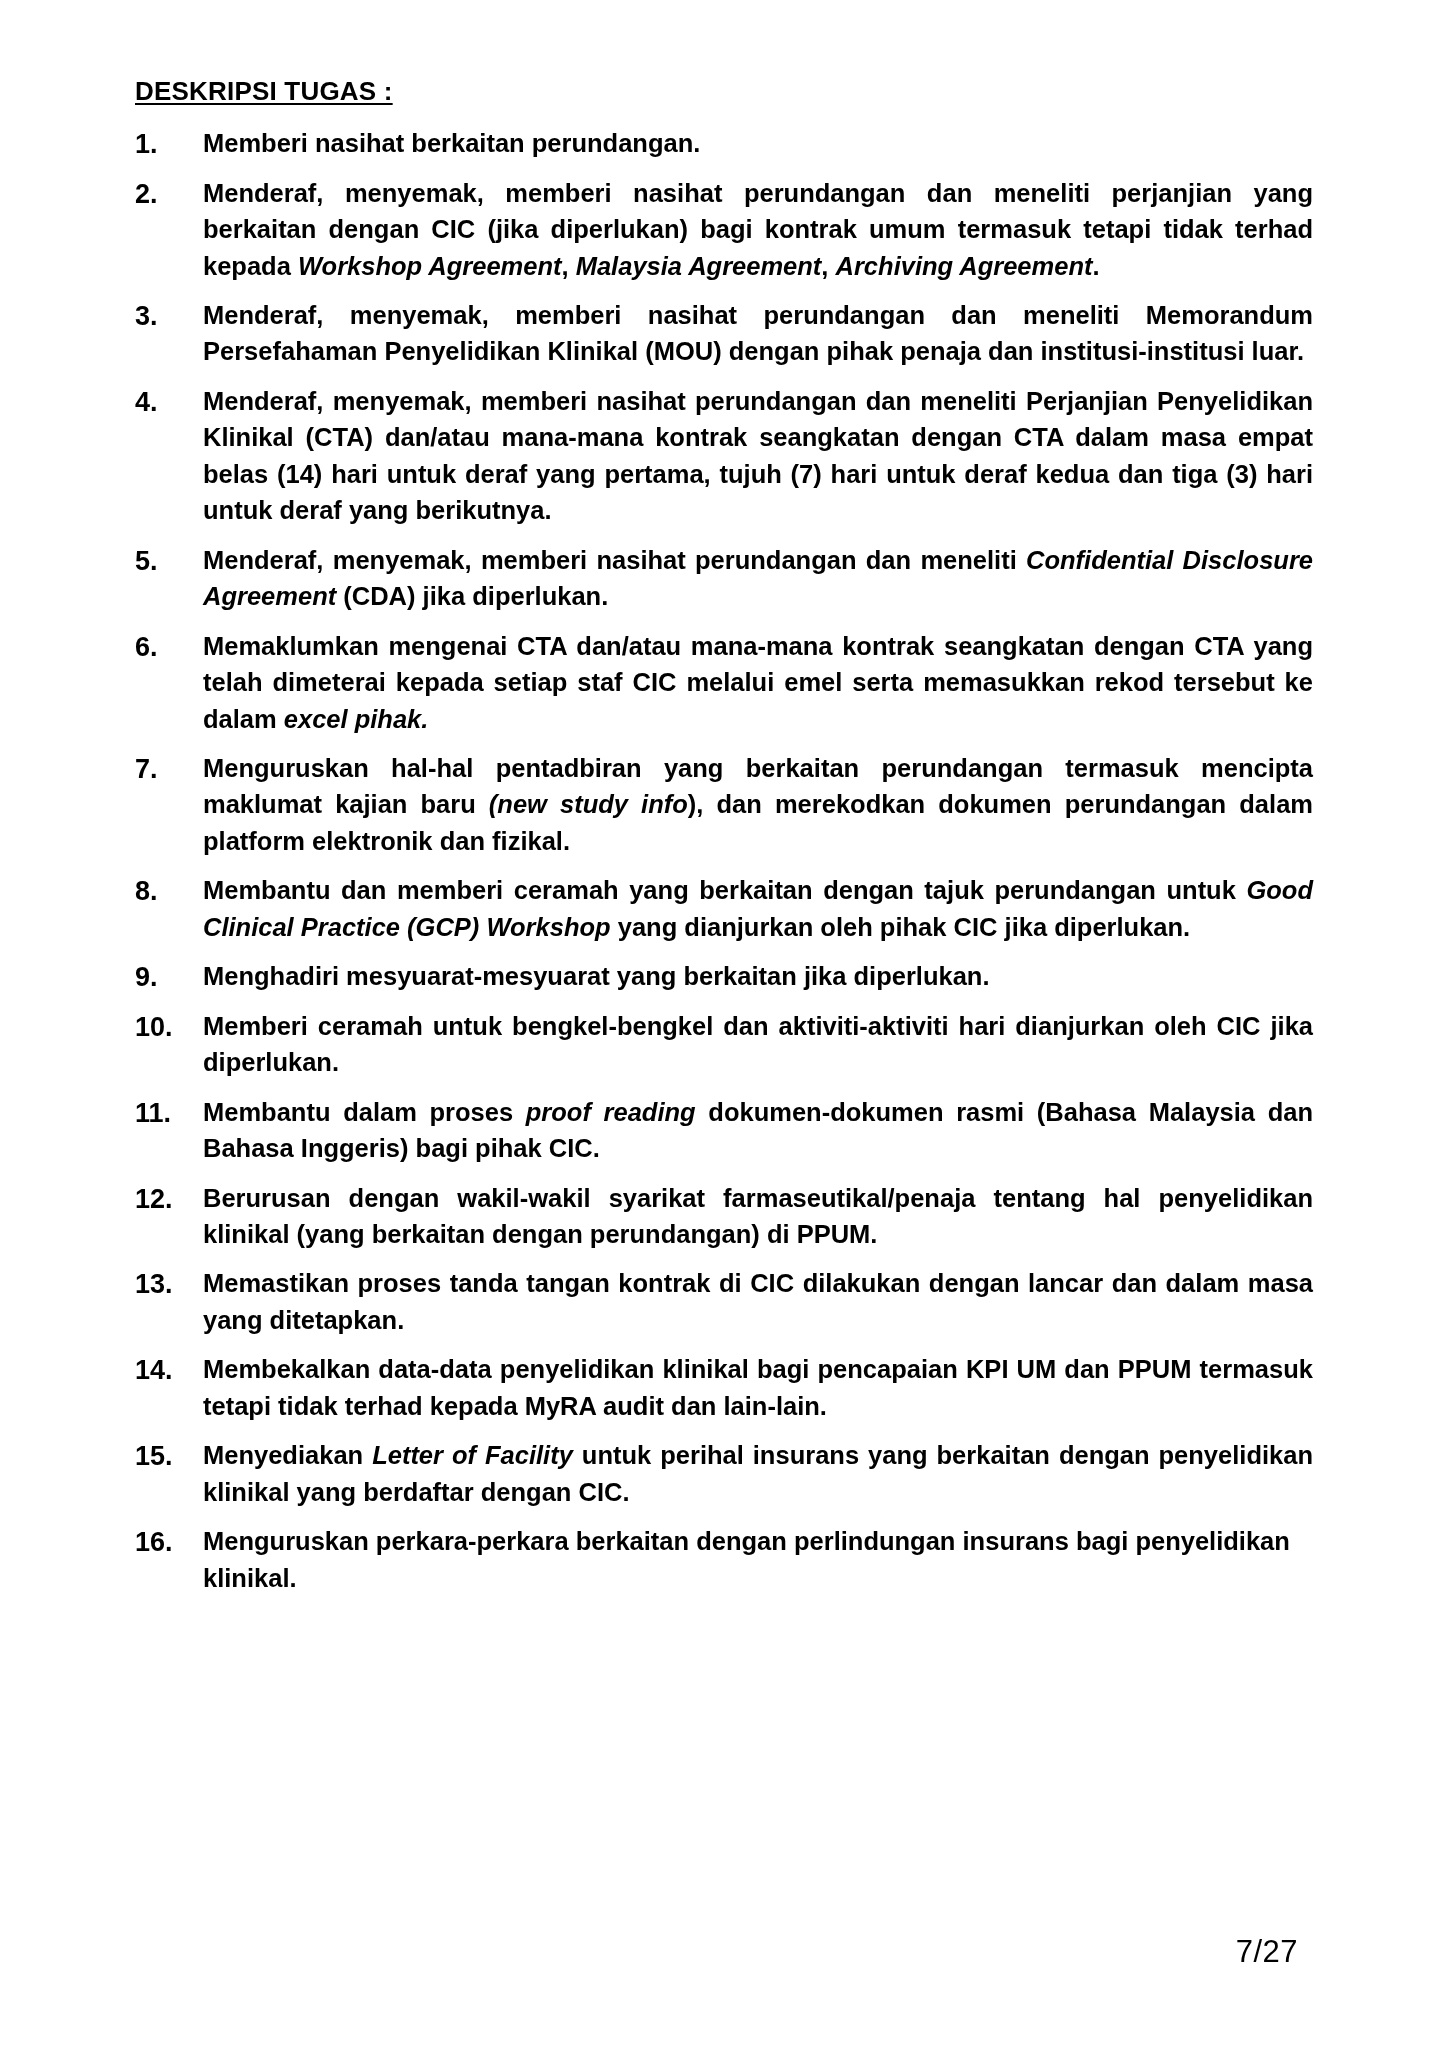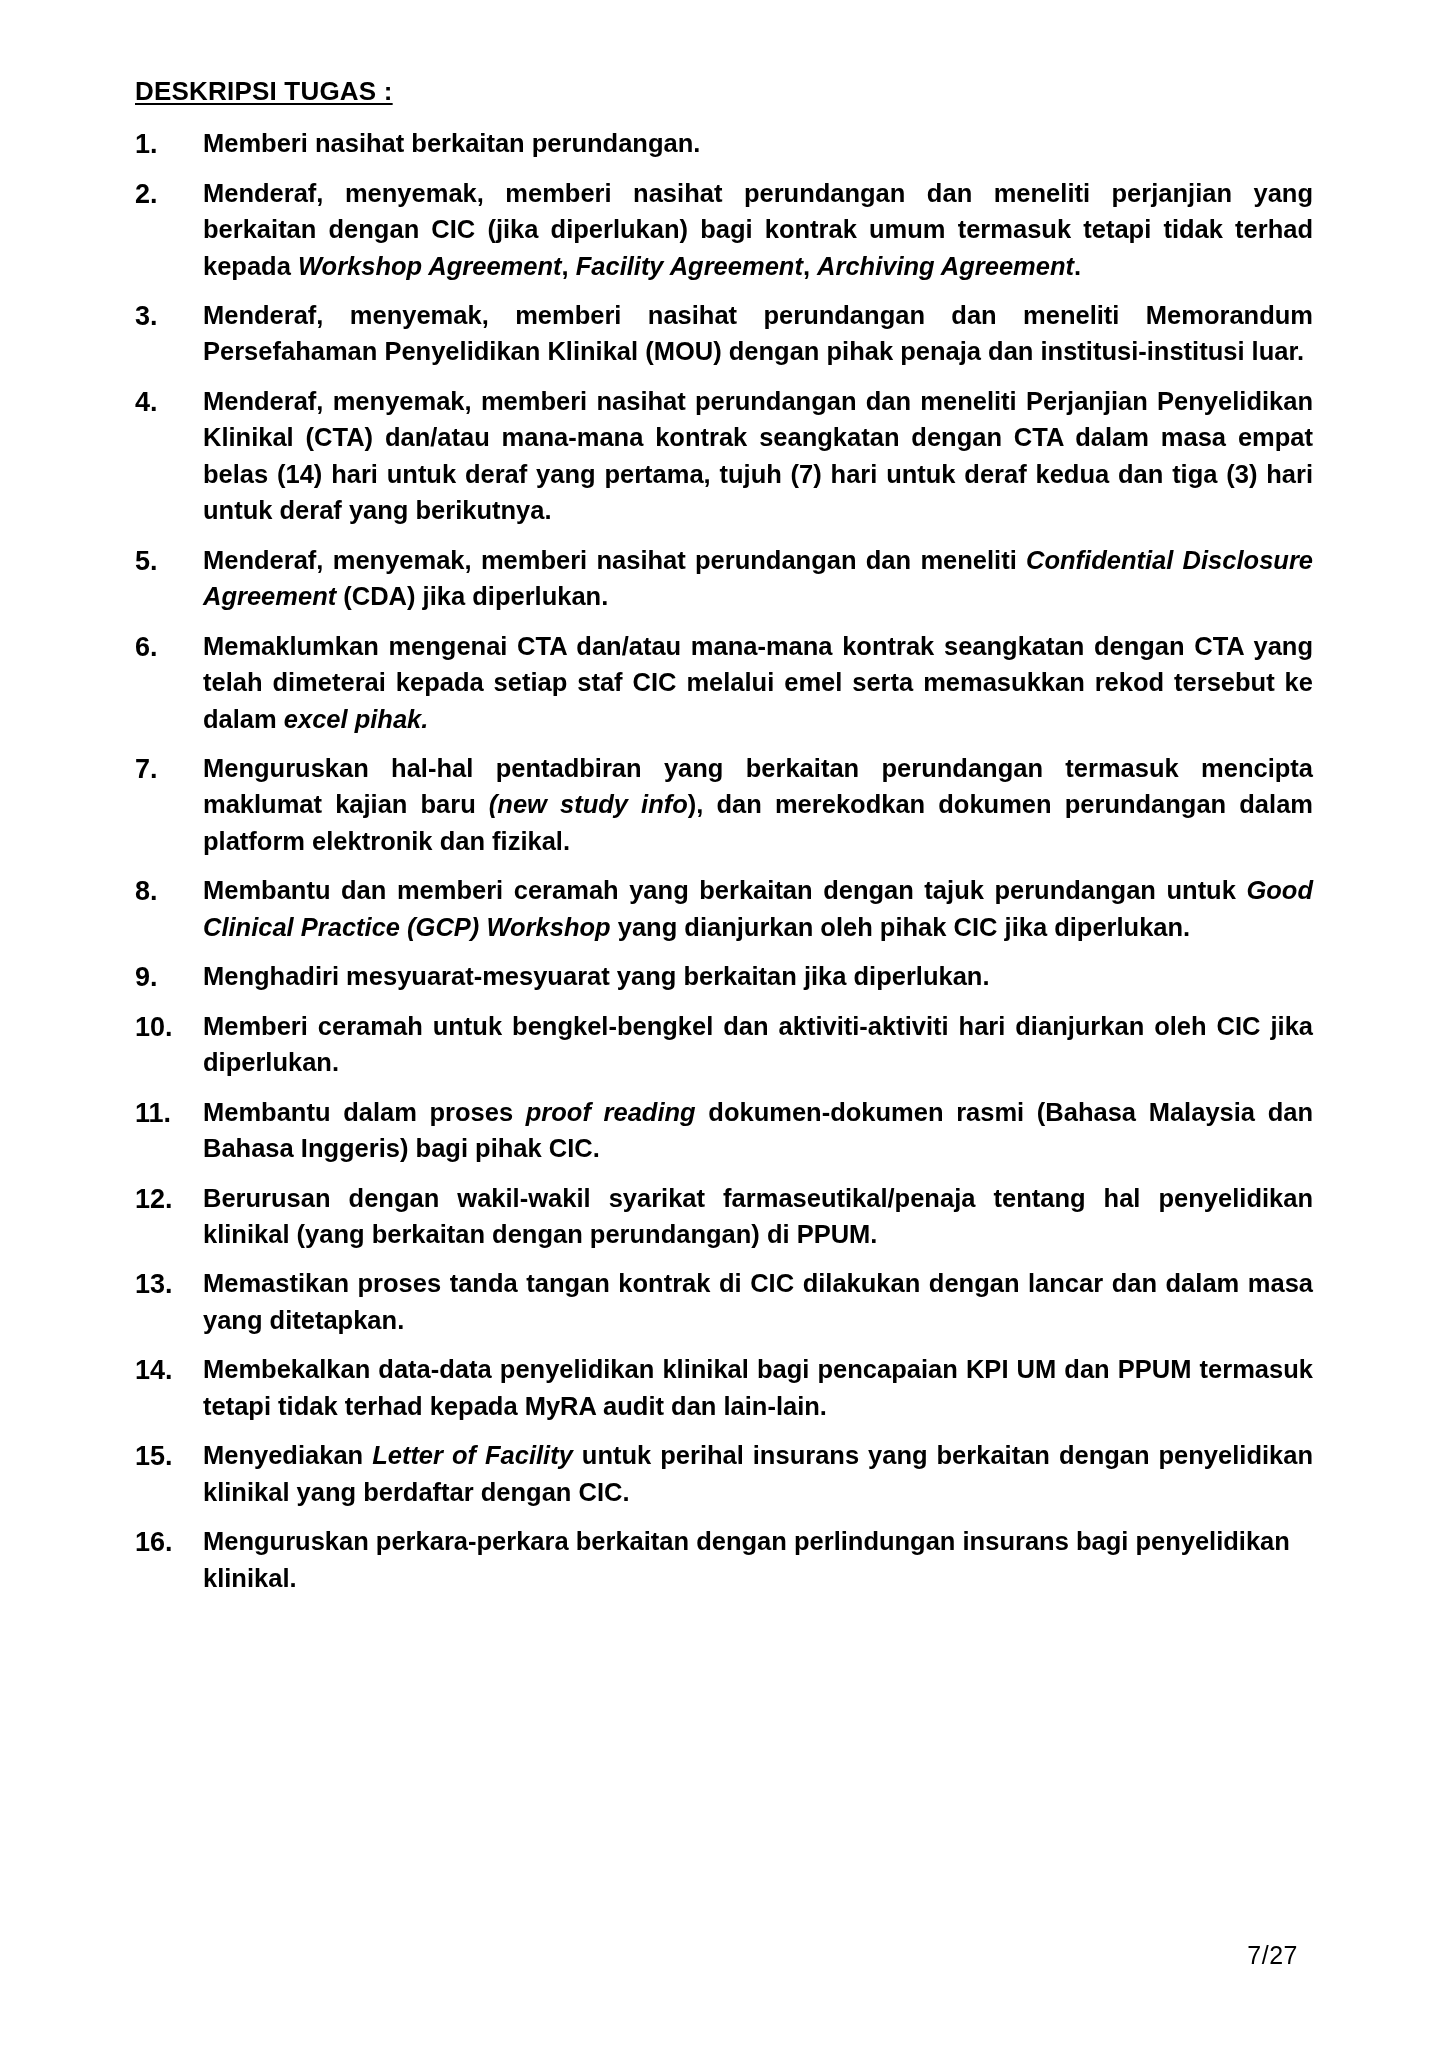--- a/index.html
+++ b/index.html
@@ -65,39 +65,39 @@
     display: block;
     margin-top: 13px;
   }
   ol.task-list > li:last-child .txt {
     text-align: left;
   }
   .page-number {
     position: absolute;
     right: 150px;
     bottom: 78px;
-    font-size: 25px;
+    font-size: 31px;
     font-weight: normal;
     letter-spacing: 0.5px;
   }
   i { font-style: italic; }
 </style>
 </head>
 <body>
 
 <div class="page">
 
   <div class="doc-heading">DESKRIPSI TUGAS :</div>
 
   <ol class="task-list">
     <li>
         <span class="txt">Memberi nasihat berkaitan perundangan.</span>
       </li>
     <li>
-        <span class="txt">Menderaf, menyemak, memberi nasihat perundangan dan meneliti perjanjian yang berkaitan dengan CIC (jika diperlukan) bagi kontrak umum termasuk tetapi tidak terhad kepada <i>Workshop Agreement</i>, <i>Facility Agreement</i>, <i>Archiving Agreement</i>.</span>
+        <span class="txt">Menderaf, menyemak, memberi nasihat perundangan dan meneliti perjanjian yang berkaitan dengan CIC (jika diperlukan) bagi kontrak umum termasuk tetapi tidak terhad kepada <i>Workshop Agreement</i>, <i>Malaysia Agreement</i>, <i>Archiving Agreement</i>.</span>
       </li>
     <li>
         <span class="txt">Menderaf, menyemak, memberi nasihat perundangan dan meneliti Memorandum Persefahaman Penyelidikan Klinikal (MOU) dengan pihak penaja dan institusi-institusi luar.</span>
       </li>
     <li>
         <span class="txt">Menderaf, menyemak, memberi nasihat perundangan dan meneliti Perjanjian Penyelidikan Klinikal (CTA)  dan/atau mana-mana kontrak seangkatan dengan CTA dalam masa empat belas (14) hari untuk deraf yang pertama, tujuh (7) hari untuk deraf kedua dan tiga (3) hari untuk deraf yang berikutnya.</span>
       </li>
     <li>
         <span class="txt">Menderaf, menyemak, memberi nasihat perundangan dan meneliti <i>Confidential Disclosure Agreement</i> (CDA) jika diperlukan.</span>
       </li>

